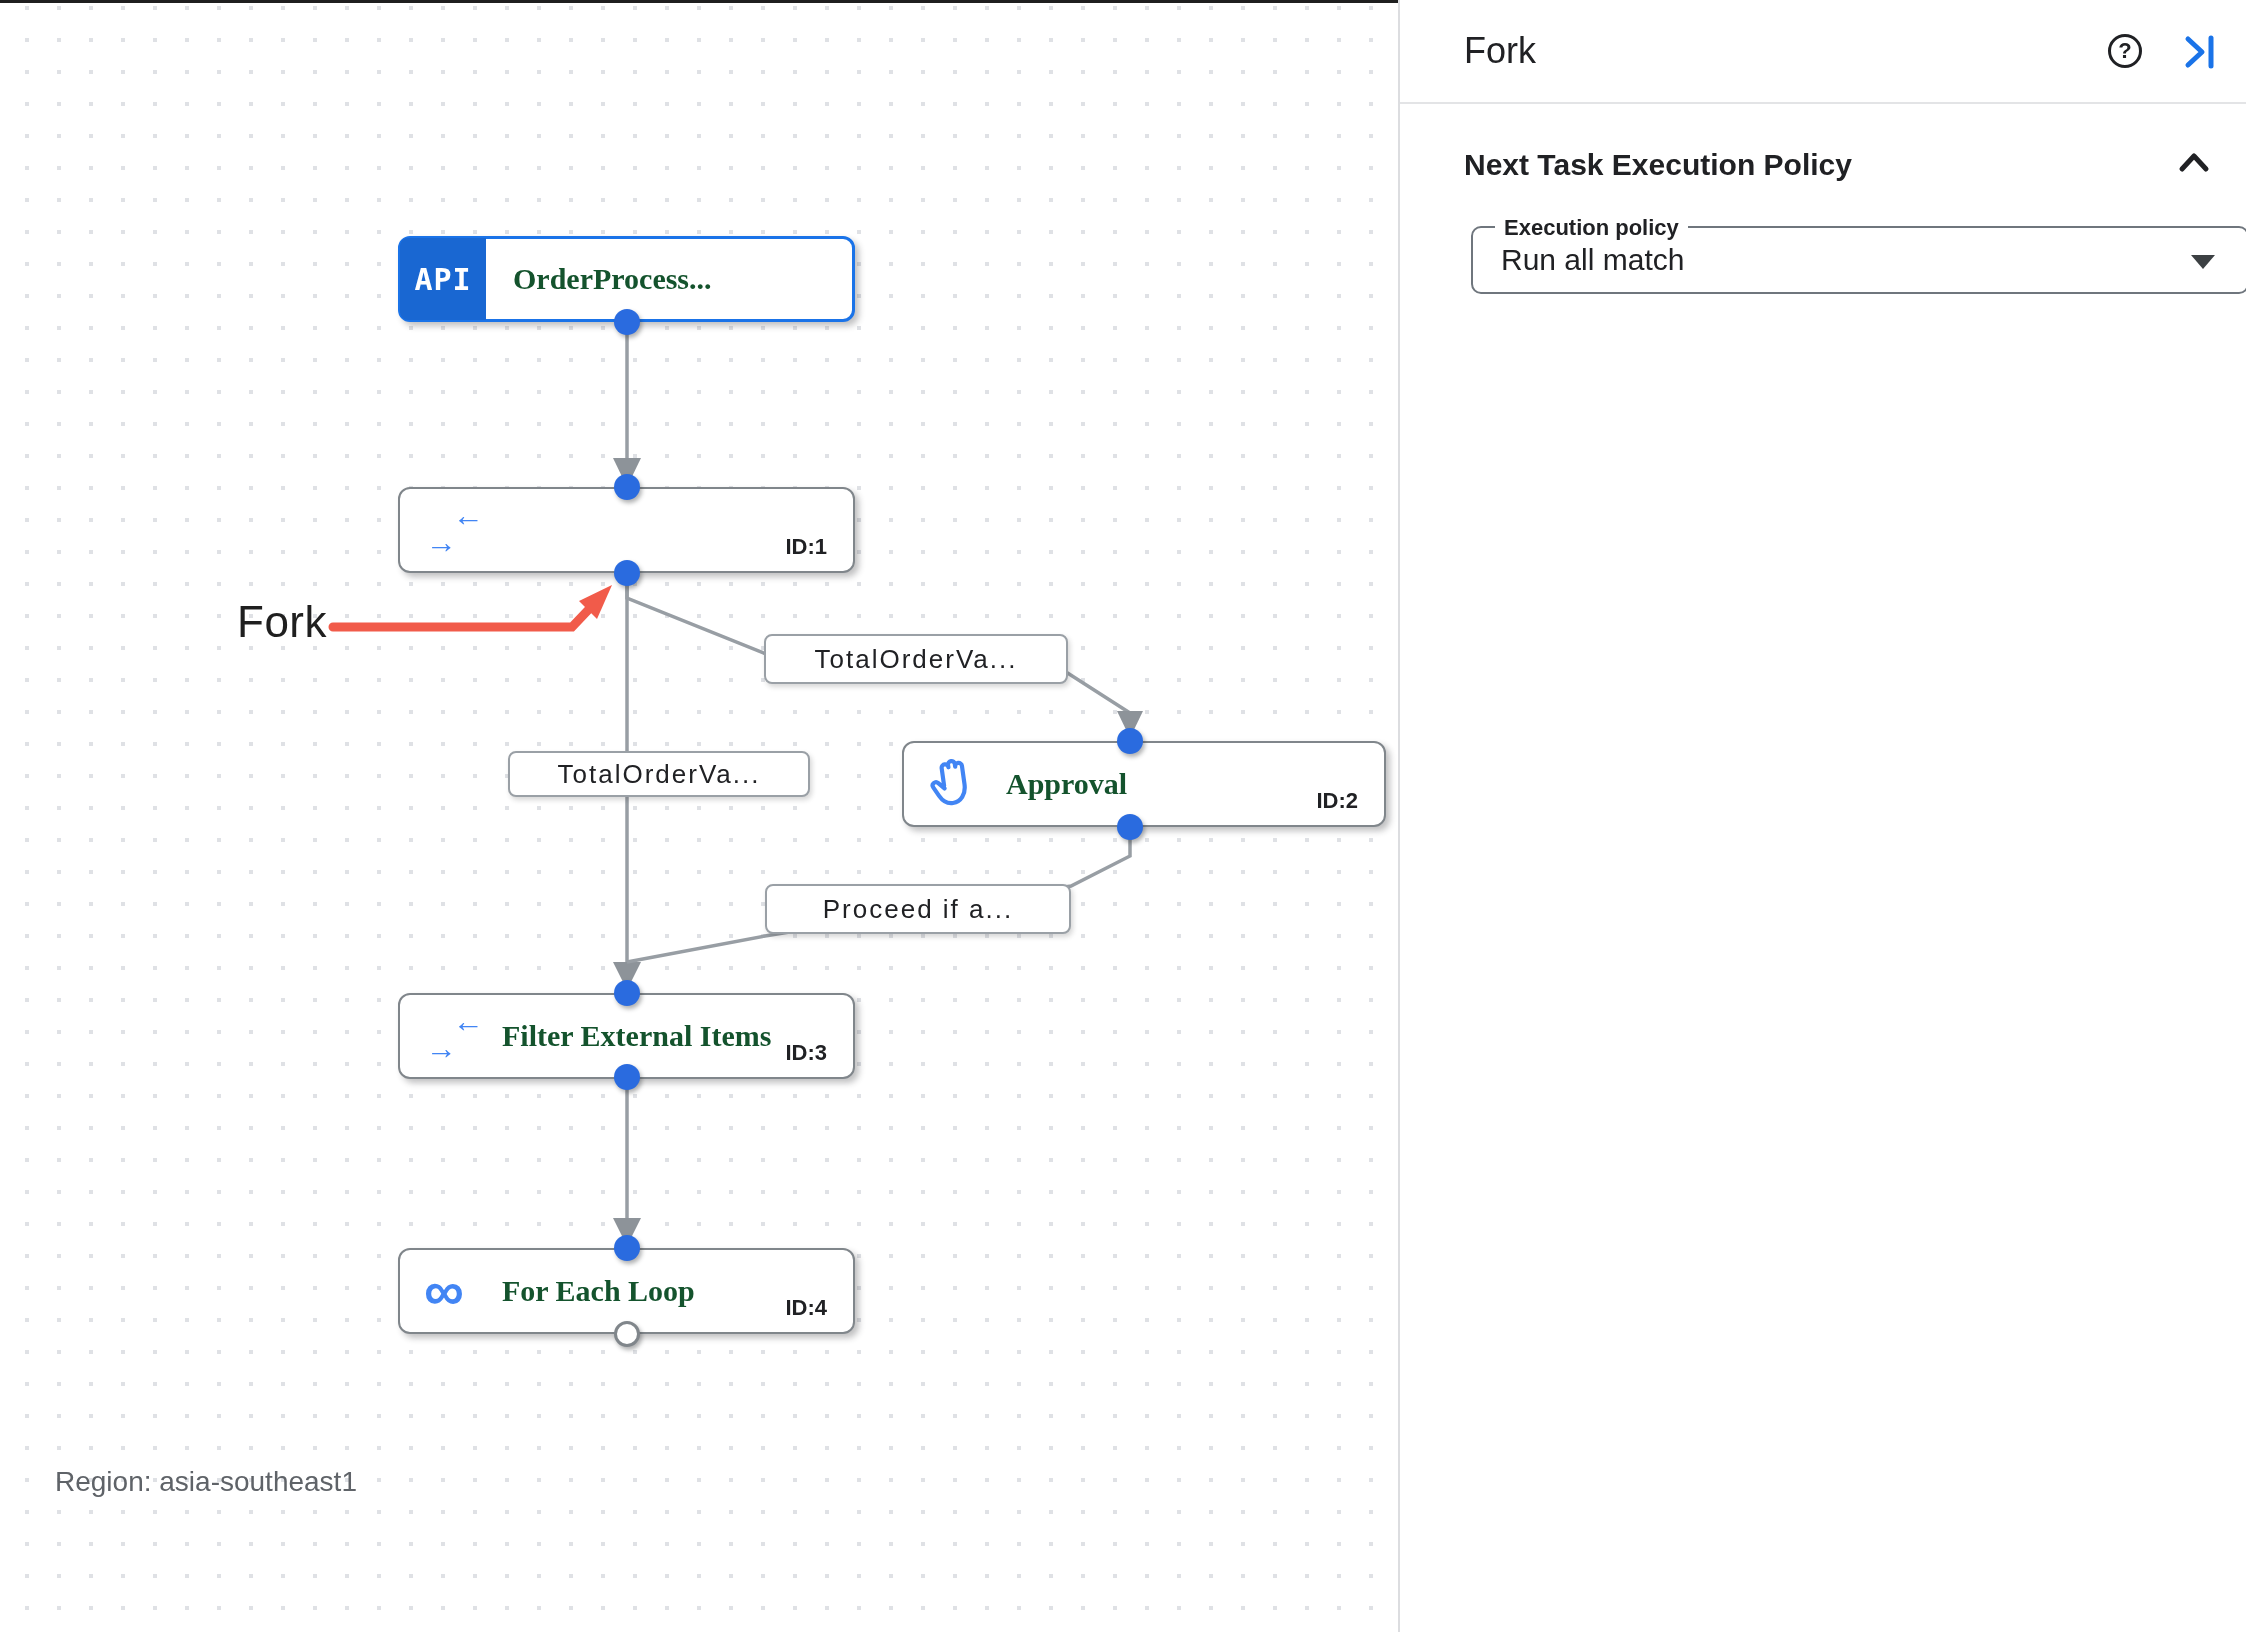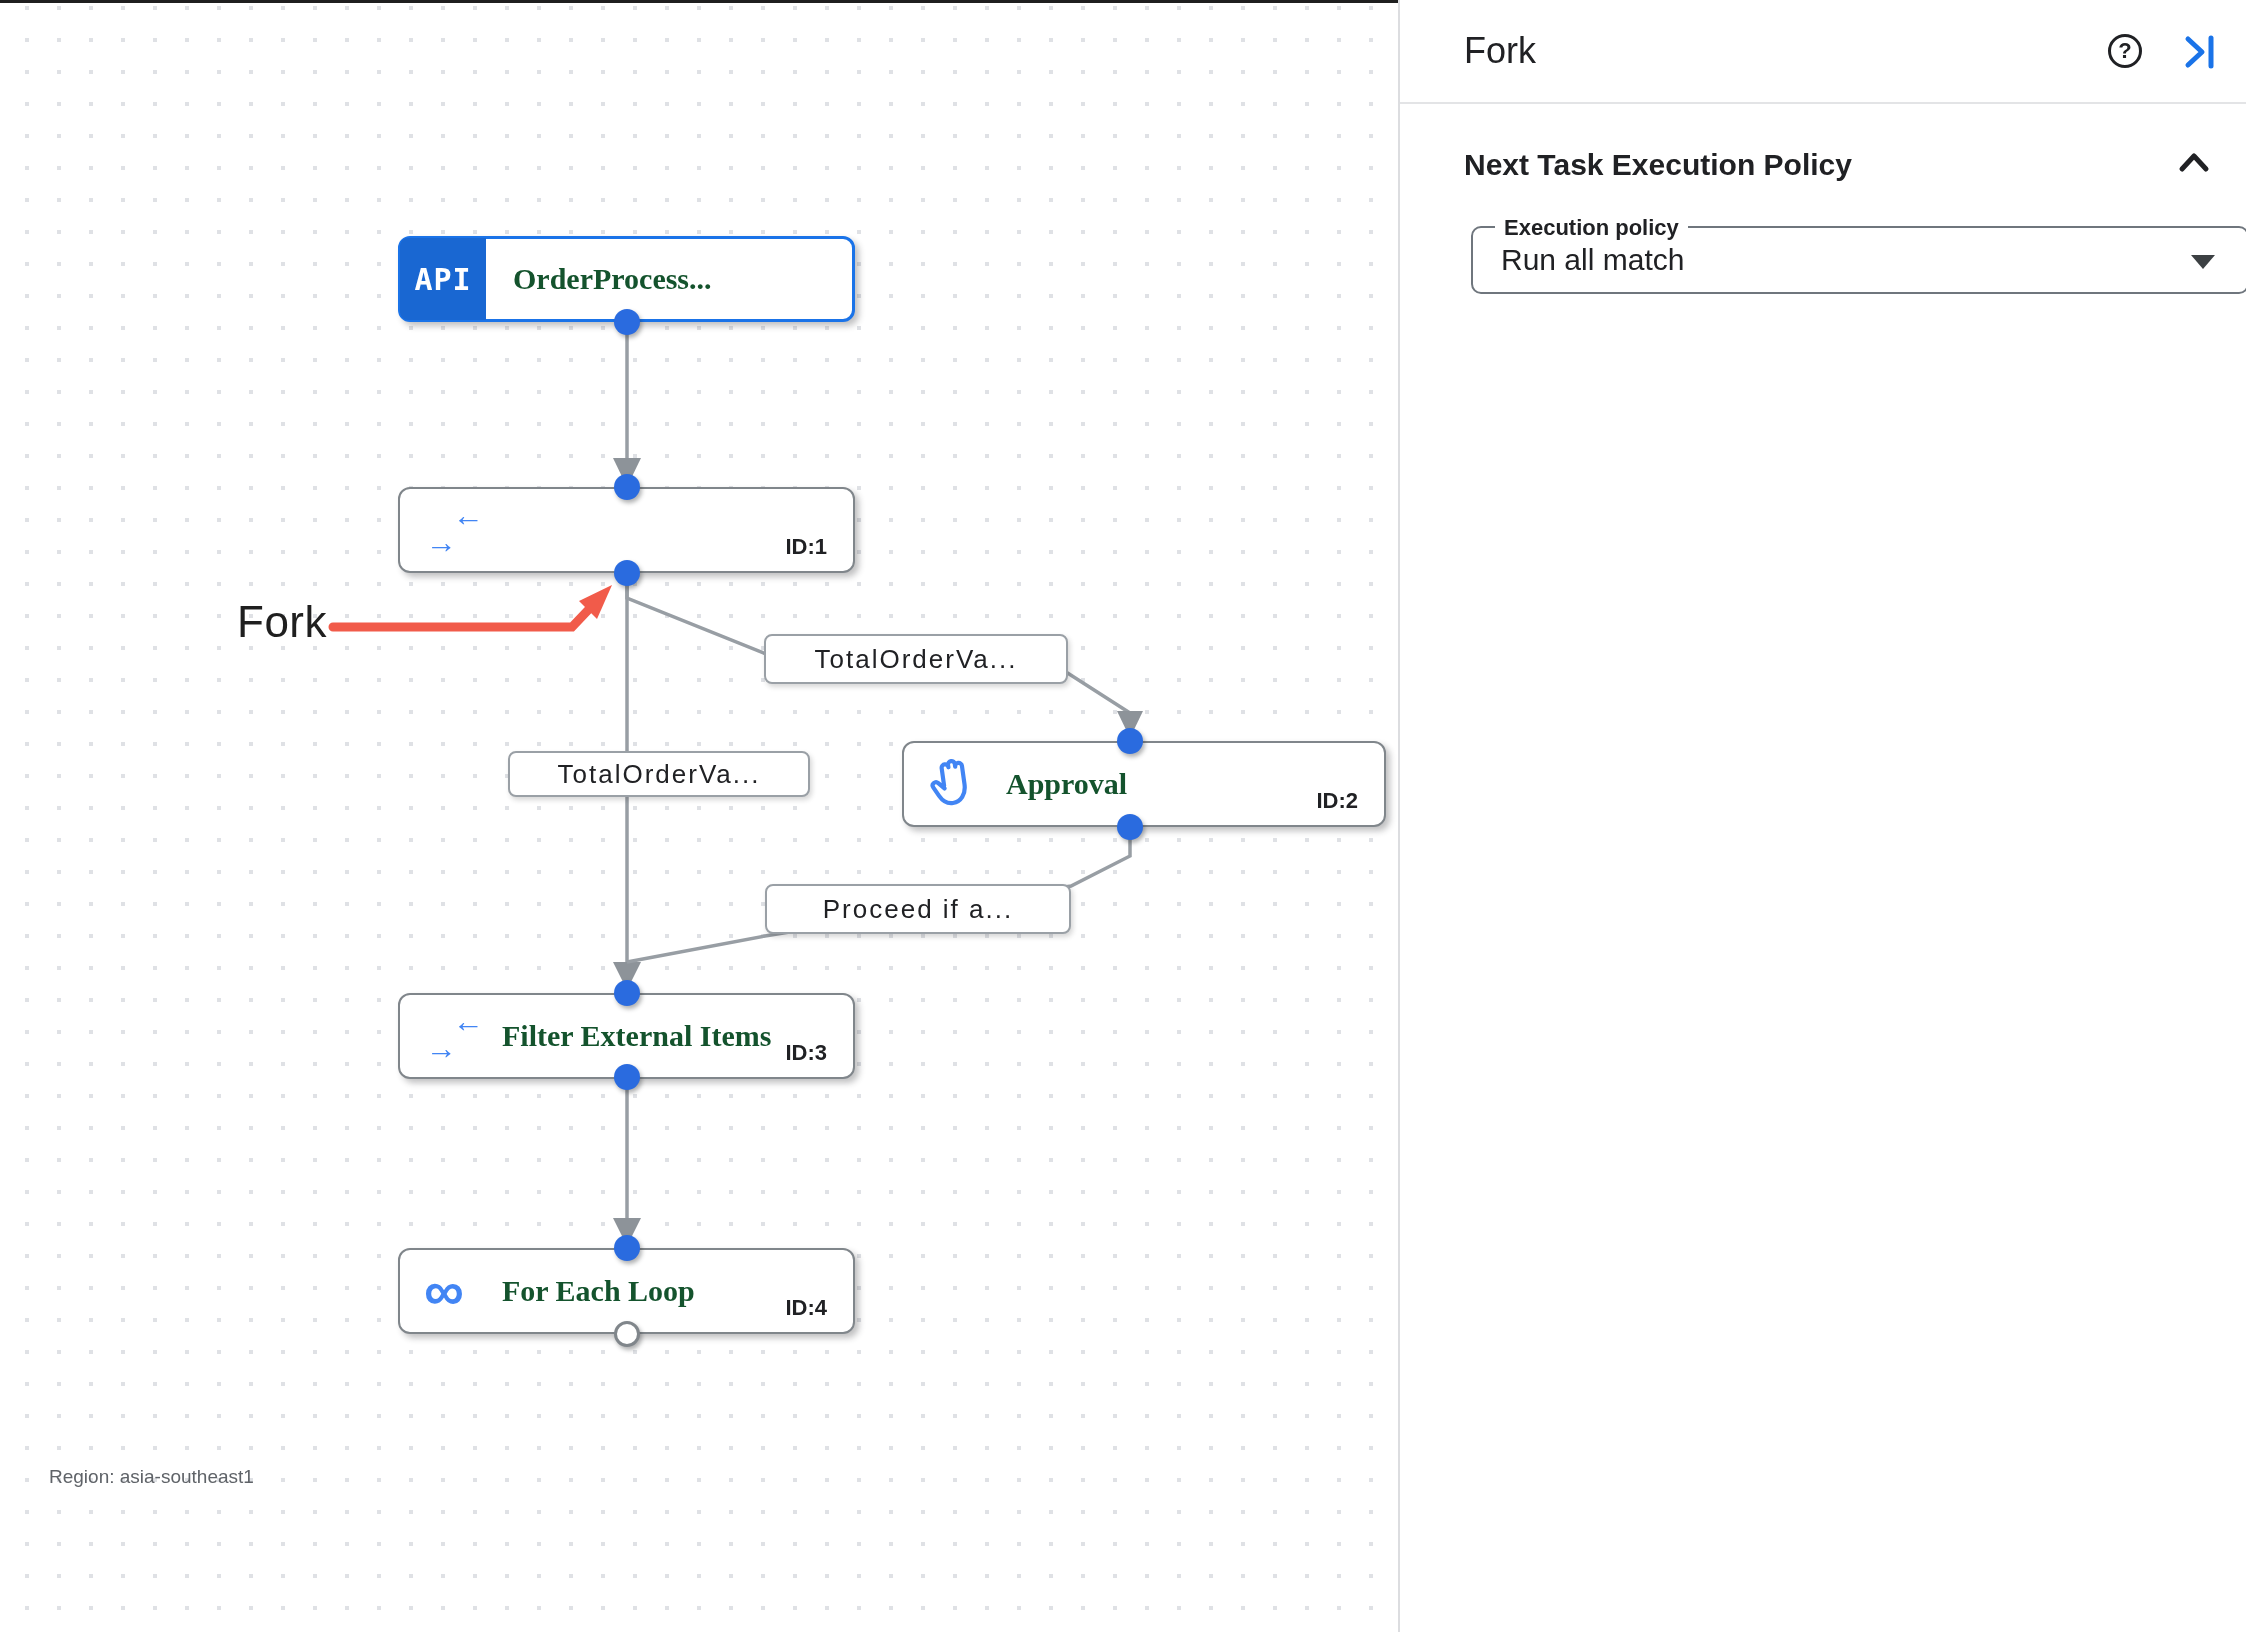--- a/index.html
+++ b/index.html
@@ -41,21 +41,21 @@
   
   .dot { position:absolute; width:26px; height:26px; border-radius:50%; background:#2a6bdf; z-index:4;
     box-shadow:2px 3px 4px rgba(32,33,36,.35); }
   .dot.white { background:#ffffff; border:3px solid #80868b; }
 
   
   .edge-label { position:absolute; background:#fff; border:2px solid #9aa0a6; border-radius:8px; z-index:3;
     display:flex; align-items:center; justify-content:center; font-size:26px; color:#202124;
     letter-spacing:2px; box-shadow:2px 3px 5px rgba(32,33,36,.18); }
 
-  .region-label { position:absolute; left:49px; top:1466px; font-size:19px; color:#5f6368; z-index:2; }
+  .region-label { position:absolute; left:55px; top:1466px; font-size:28px; color:#5f6368; z-index:2; }
 
   .fork-annotation { position:absolute; left:237px; top:597px; font-size:44px; font-weight:500;
     color:#1f1f1f; z-index:5; letter-spacing:.5px; }
 
   
   .panel { position:absolute; left:1398px; top:0; width:848px; height:1632px; background:#fff;
     border-left:2px solid #dcdde0; }
   .panel-title { position:absolute; left:64px; top:30px; font-size:36px; color:#202124; }
   .help-btn { position:absolute; left:708px; top:34px; width:34px; height:34px; border:3px solid #202124;
     border-radius:50%; display:flex; align-items:center; justify-content:center;

